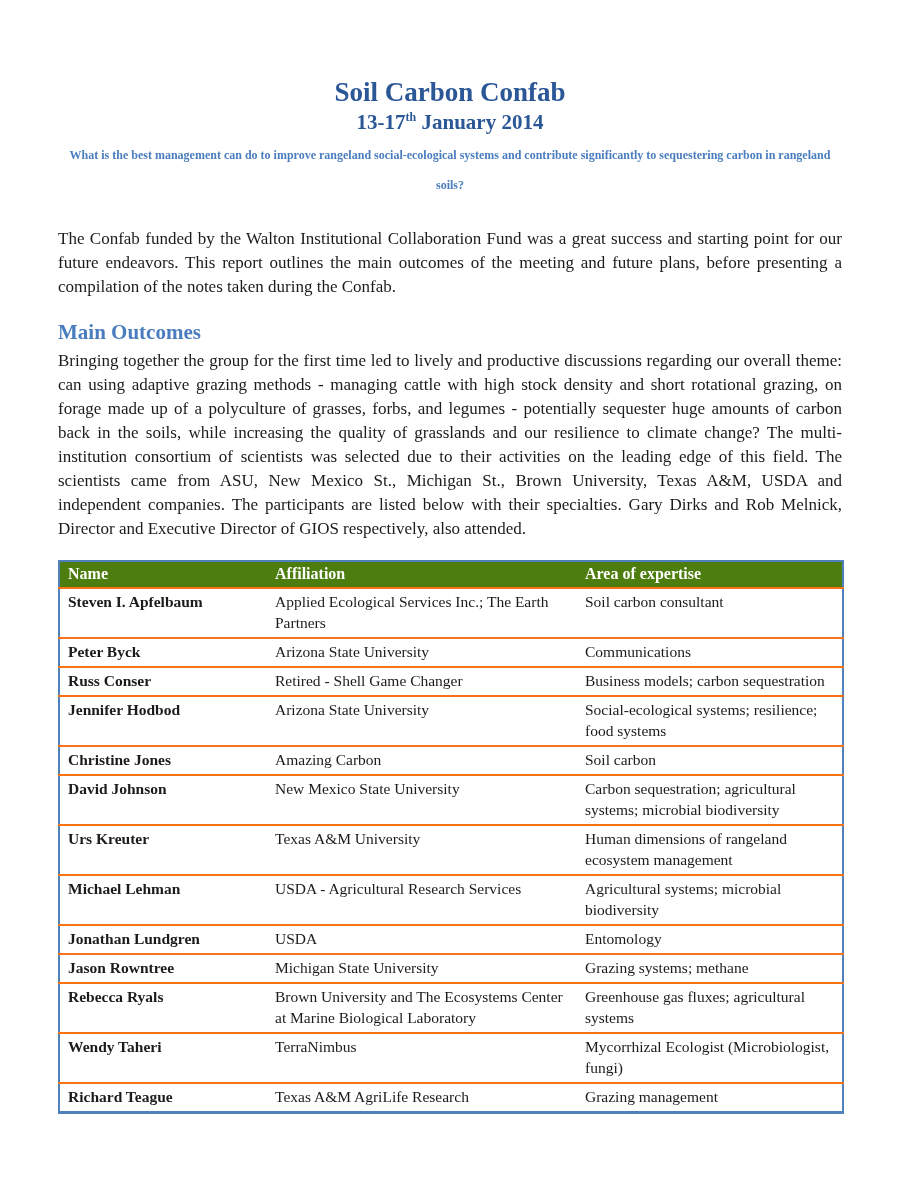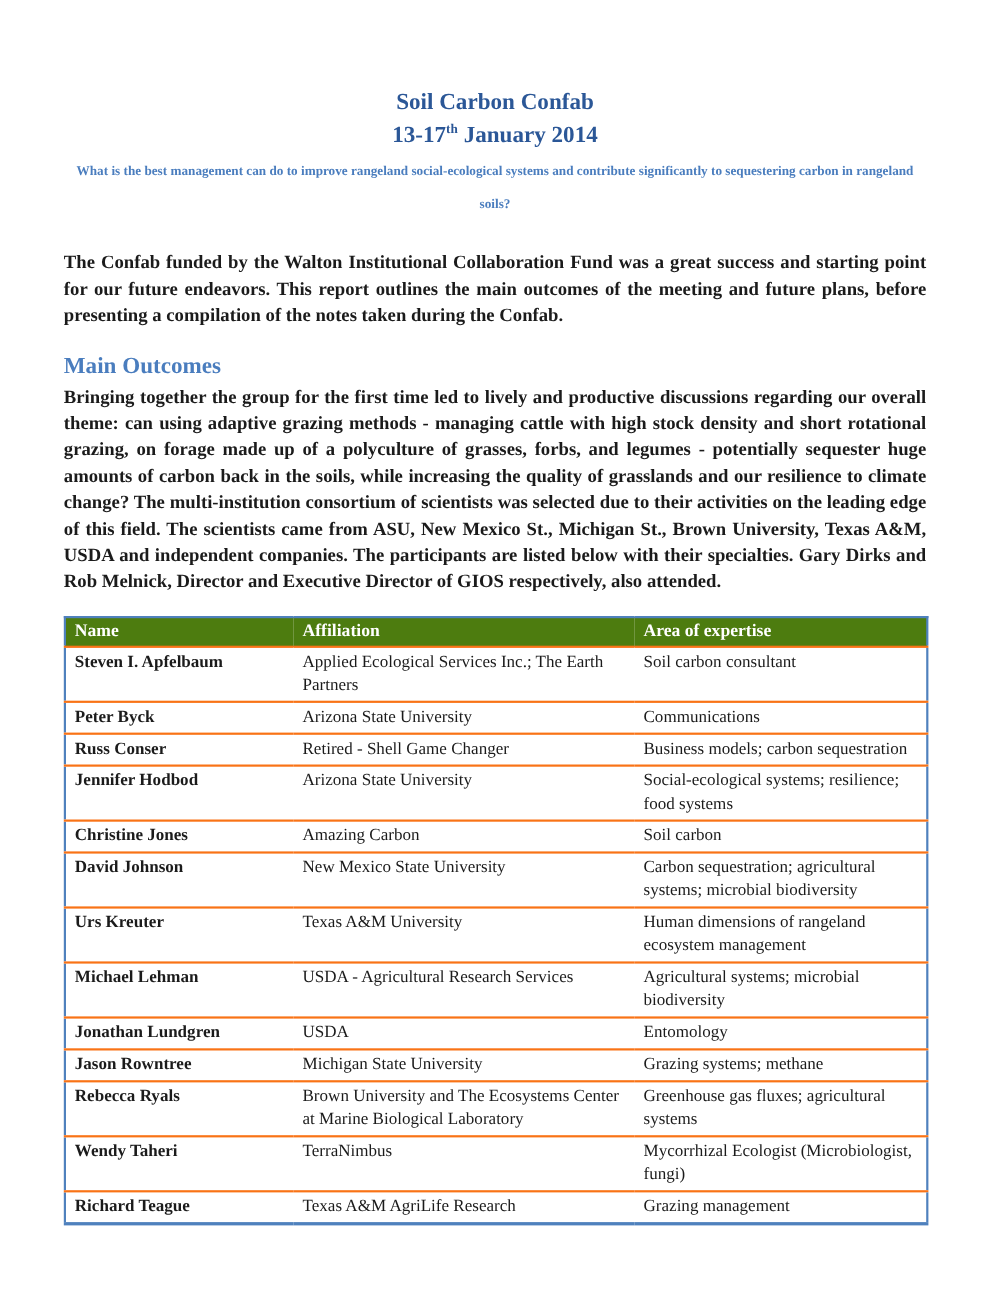--- a/index.html
+++ b/index.html
@@ -14,21 +14,21 @@
   }
   .page {
     width: 784px;
     margin: 0 auto;
     padding-top: 78px;
   }
   .doc-title {
     margin: 0;
     text-align: center;
     color: #2B5797;
-    font-size: 21px;
+    font-size: 27px;
     font-weight: bold;
     line-height: 28px;
   }
   .doc-date {
     margin: 2px 0 0 0;
     text-align: center;
     color: #2B5797;
     font-size: 21px;
     font-weight: bold;
     line-height: 28px;
@@ -44,21 +44,20 @@
     color: #4A7DBE;
     font-size: 12px;
     font-weight: bold;
     line-height: 30px;
   }
   .body-par {
     margin: 0;
     text-align: justify;
     font-size: 17px;
     line-height: 24px;
-    font-weight: bold;
   }
   .intro-par { margin-top: 27px; }
   .section-heading {
     margin: 20px 0 4px 0;
     color: #4A7DBE;
     font-size: 21px;
     font-weight: bold;
     line-height: 26px;
   }
   table.participants {

